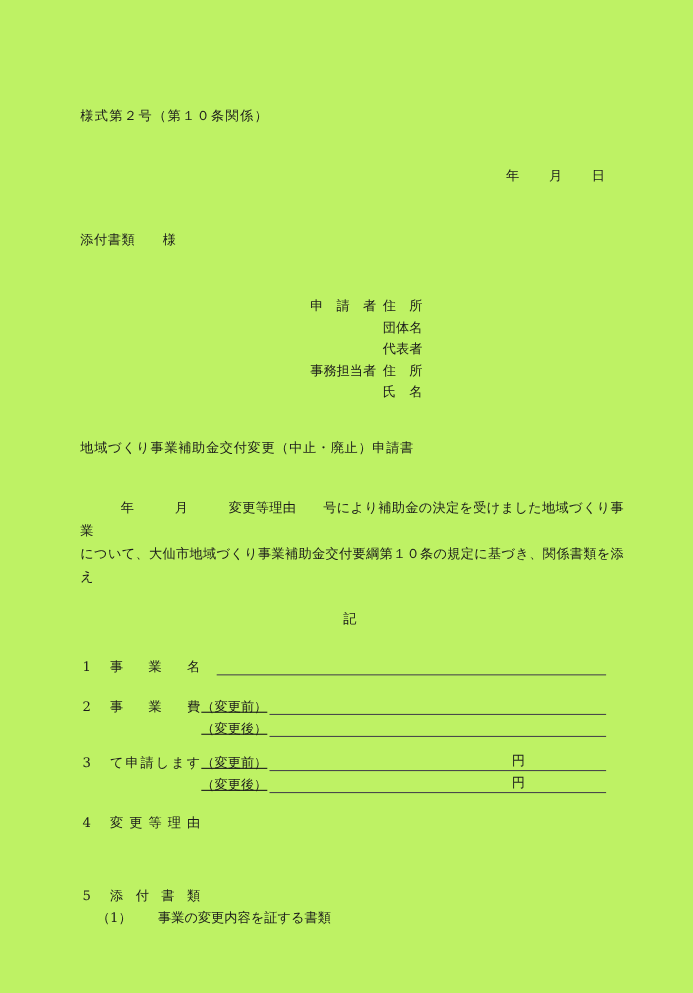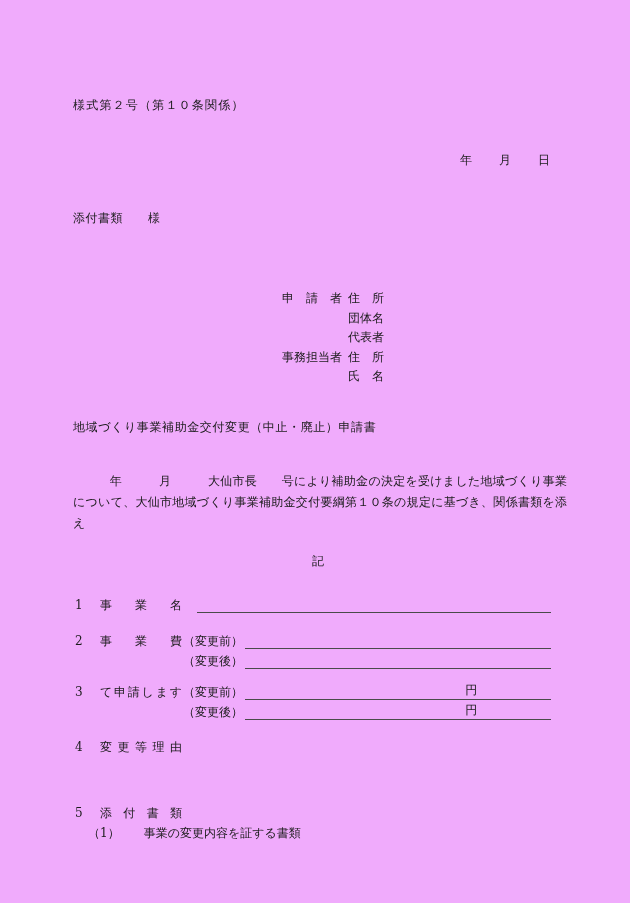--- a/index.html
+++ b/index.html
@@ -1,59 +1,59 @@
 <!DOCTYPE html>
 <html lang="ja"><head>
 <meta charset="utf-8">
 <style>
   html, body { margin: 0; padding: 0; background: #ffffff; }
   .page {
     position: relative;
     width: 630px;
     height: 903px;
     box-sizing: border-box;
-    background: #f0abfc;
+    background: #bef264;
     color: #1b1b1b;
     font-family: "DejaVu Serif", "Liberation Serif", serif;
     font-size: 12px;
     line-height: 17px;
     padding: 97px 67px 0 73px;
     overflow: hidden;
   }
   .form-no { letter-spacing: 1.2px; }
   .date-line {
     margin-top: 38px;
     text-align: right;
     padding-right: 12px;
     letter-spacing: 1px;
   }
   .addressee { margin-top: 41px; letter-spacing: 0.5px; }
 
-  .applicant { margin-top: 62px; margin-left: 209px; }
+  .applicant { margin-top: 42px; margin-left: 209px; }
   .app-row { display: flex; line-height: 19.5px; }
   .app-role { width: 66px; flex: none; }
   .app-field { flex: none; }
 
   .doc-title { margin-top: 32px; text-align: left; letter-spacing: 0.6px; }
 
   .body-text { margin-top: 35px; width: 494px; line-height: 21px; }
   .para-line { text-align: justify; }
   .stretch { text-align-last: justify; }
 
   .ki { margin-top: 19px; text-align: center; }
 
   .items { margin-top: 25px; }
   .item-row { display: flex; line-height: 20px; align-items: flex-start; }
   .item-no { width: 27px; flex: none; padding-left: 2px; box-sizing: border-box; }
   .jlabel {
     width: 82px; flex: none;
     text-align: justify; text-align-last: justify;
   }
   .spacer { width: 109px; flex: none; }
-  .prefix { flex: none; margin-left: 1px; }
+  .prefix { flex: none; margin-left: 1px; text-decoration: underline; }
   .fill {
     flex: 1;
     height: 17px;
     border-bottom: 1px solid #4a4a4a;
     margin-right: 12px;
     margin-left: 2px;
     position: relative;
   }
   .fill.from-label { margin-left: 15px; }
   .yen { position: absolute; left: 72%; top: 0; line-height: 17px; }
@@ -94,21 +94,21 @@
     </div>
     <div class="app-row">
       <span class="app-role"></span>
       <span class="app-field">氏　名</span>
     </div>
   </div>
 
   <div class="doc-title">地域づくり事業補助金交付変更（中止・廃止）申請書</div>
 
   <div class="body-text">
-    <div class="para-line stretch">　　　年　　　月　　　大仙市長　　号により補助金の決定を受けました地域づくり事業</div>
+    <div class="para-line stretch">　　　年　　　月　　　変更等理由　　号により補助金の決定を受けました地域づくり事業</div>
     <div class="para-line stretch">について、大仙市地域づくり事業補助金交付要綱第１０条の規定に基づき、関係書類を添え</div>
   </div>
 
   <div class="ki">記</div>
 
   <div class="items">
 
     <div class="item-row">
       <span class="item-no">1</span>
       <span class="jlabel">事　業　名</span>

